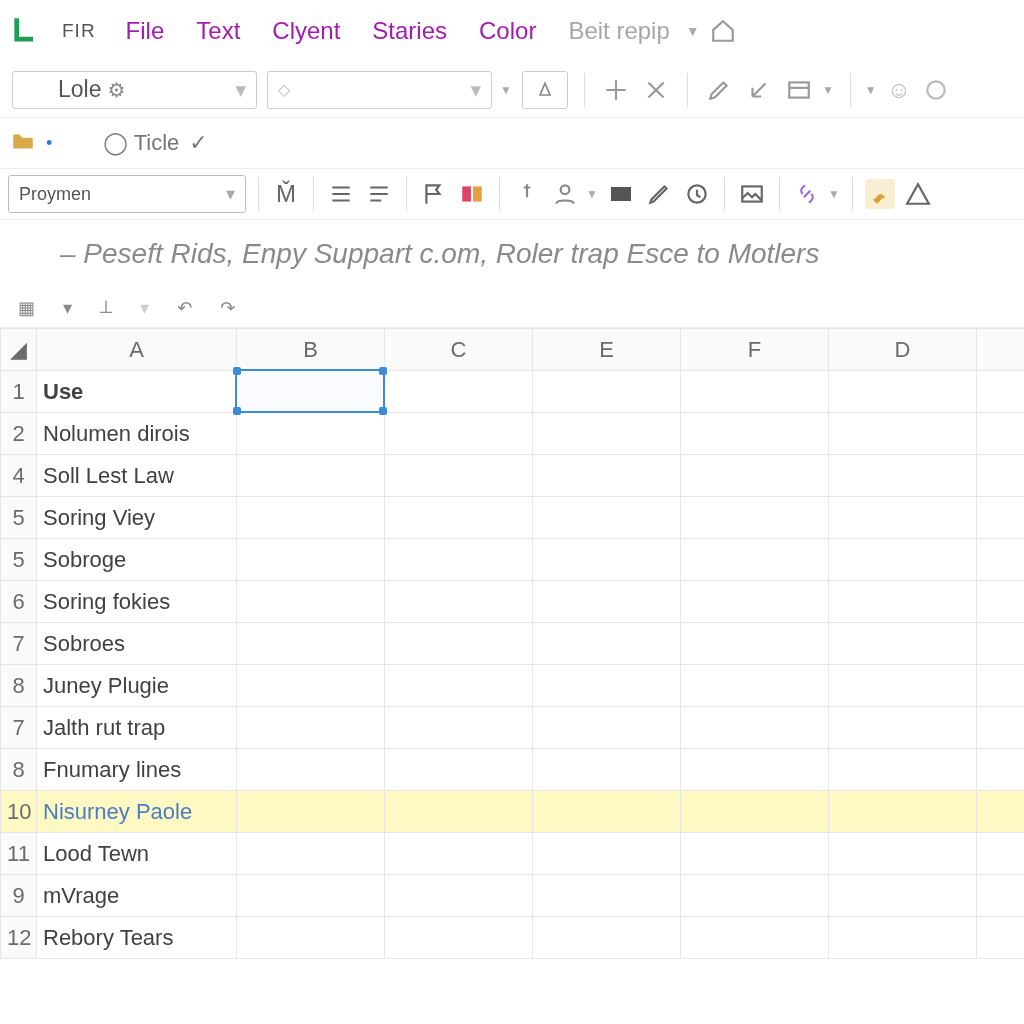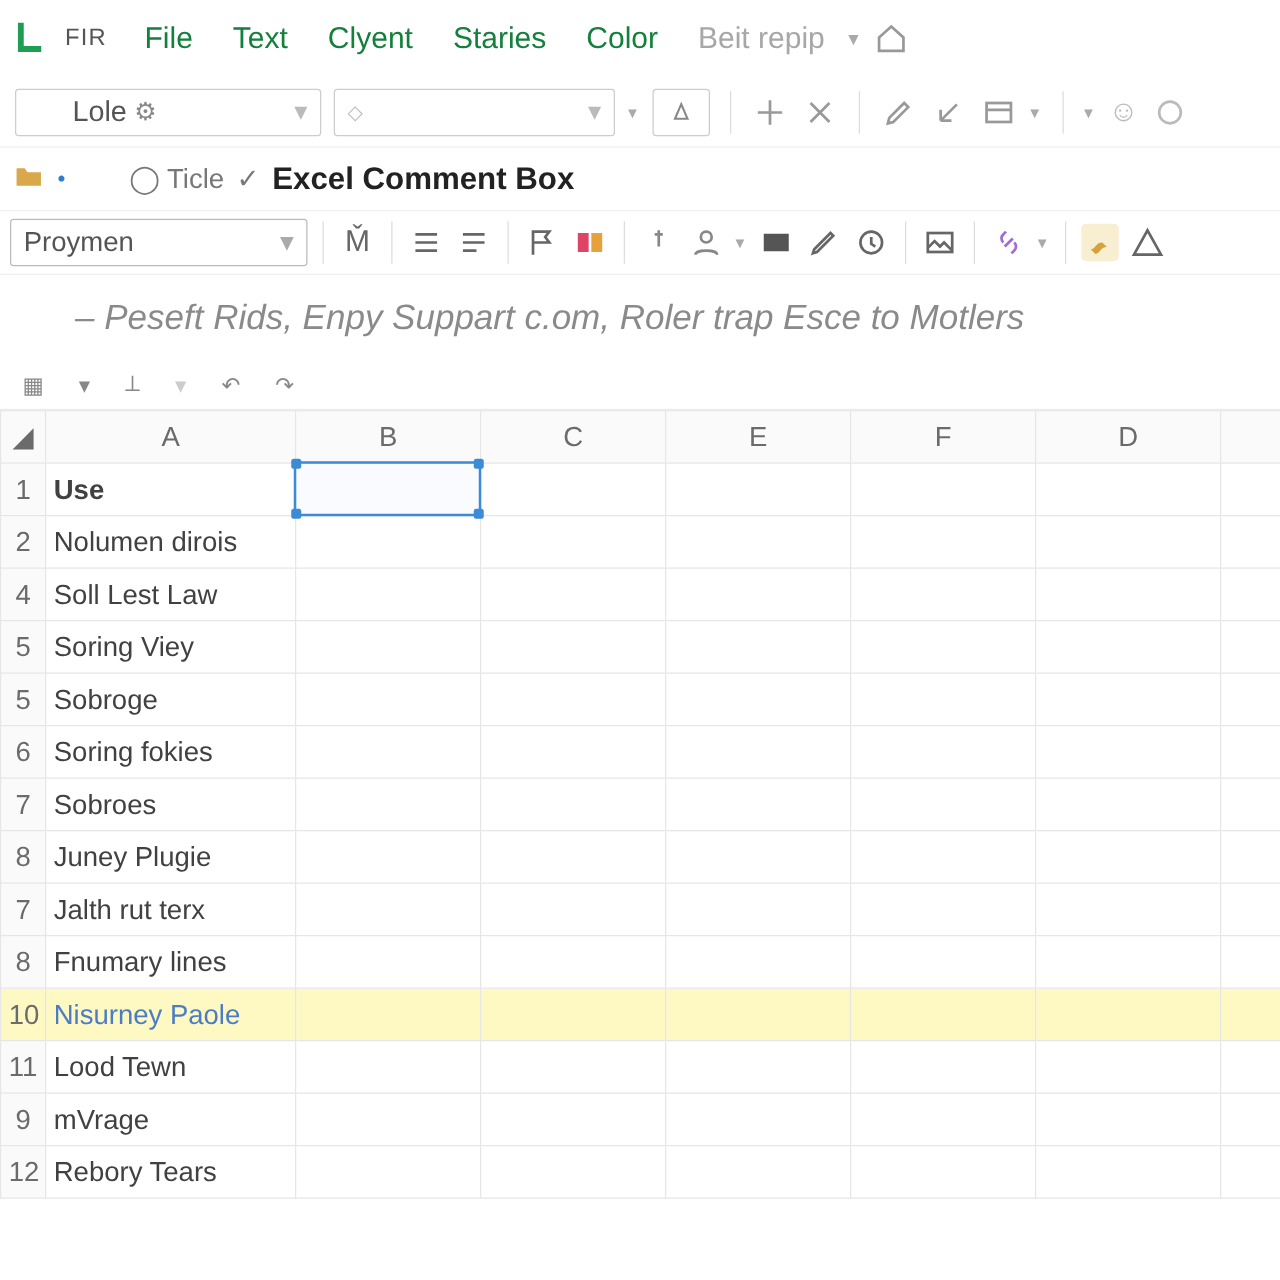--- a/index.html
+++ b/index.html
@@ -21,25 +21,25 @@
     gap: 8px;
     border-bottom: 1px solid #fff;
   }
   .logo {
     width: 32px; height: 32px;
     display: flex; align-items: center; justify-content: center;
   }
   .logo svg { width: 28px; height: 28px; }
   .fir-label {
     font-size: 19px; color: #555; letter-spacing: 1px;
-    margin-left: 2px; margin-right: 10px;
+    margin-left: 12px; margin-right: 10px;
   }
   .menu-item {
     font-size: 24px;
-    color: #15803d;
+    color: #a21caf;
     padding: 4px 12px;
     cursor: pointer;
   }
   .menu-item.dim { color: #a7a7a7; }
   .menu-dd-caret { color:#aaa; font-size:14px; margin-left:-4px;}
   .home-icon { width:26px;height:26px; }
   .spacer { flex: 1; }
   .searid-btn {
     background: #cfe1f3;
     color: #1c5aa6;
@@ -93,21 +93,21 @@
   .doc-title{font-size:25px;font-weight:600;color:#222;}
 
   
   .fmtbar {
     display:flex;align-items:center;height:52px;padding:0 8px;gap:8px;
     border-top:1px solid #eee;border-bottom:1px solid #eee;
   }
   .combo {
     border:1px solid #bbb;border-radius:3px;height:38px;width:238px;
     display:flex;align-items:center;justify-content:space-between;
-    padding:0 10px;font-size:22px;color:#555;
+    padding:0 10px;font-size:18px;color:#555;
   }
   .fmt-icon{width:30px;height:30px;display:flex;align-items:center;justify-content:center;color:#666;cursor:pointer;}
   .fmt-icon svg{width:26px;height:26px;}
   .fmt-divider{width:1px;height:34px;background:#ddd;margin:0 4px;}
   .fmt-icon.col{color:#b98f3a;}
   .fmt-icon.hl{background:#f8eed2;border-radius:4px;padding:4px;}
   .swatch{width:20px;height:14px;background:#555;}
 
   
   .hint {
@@ -251,21 +251,20 @@
 
 <div class="filerow">
   <span>
     <svg class="folder-icon" viewBox="0 0 24 24">
         <path d="M3 6h6l2 3h10v10H3z" fill="#d8a84a"></path>
       </svg>
   </span>
   <span style="color:#2e7bd6;font-size:18px;">•</span>
   <span class="ticle-label">◯ <span>Ticle</span></span>
   <span class="check-icon">✓</span>
-  <span class="doc-title">Excel Comment Box</span>
 </div>
 
 <div class="fmtbar">
   <div class="combo">
     <span>Proymen</span>
     <span style="color:#aaa;">▾</span>
   </div>
   <div class="fmt-divider"></div>
   <span class="fmt-icon" style="font-size:24px;font-weight:500;">M̌</span>
   <div class="fmt-divider"></div>
@@ -456,21 +455,21 @@
           <td class="col-a">Juney Plugie</td>
           <td></td>
           <td></td>
           <td></td>
           <td></td>
           <td></td>
           <td></td>
         </tr>
         <tr>
           <th class="rowhdr">7</th>
-          <td class="col-a">Jalth rut terx</td>
+          <td class="col-a">Jalth rut trap</td>
           <td></td>
           <td></td>
           <td></td>
           <td></td>
           <td></td>
           <td></td>
         </tr>
         <tr>
           <th class="rowhdr">8</th>
           <td class="col-a">Fnumary lines</td>

